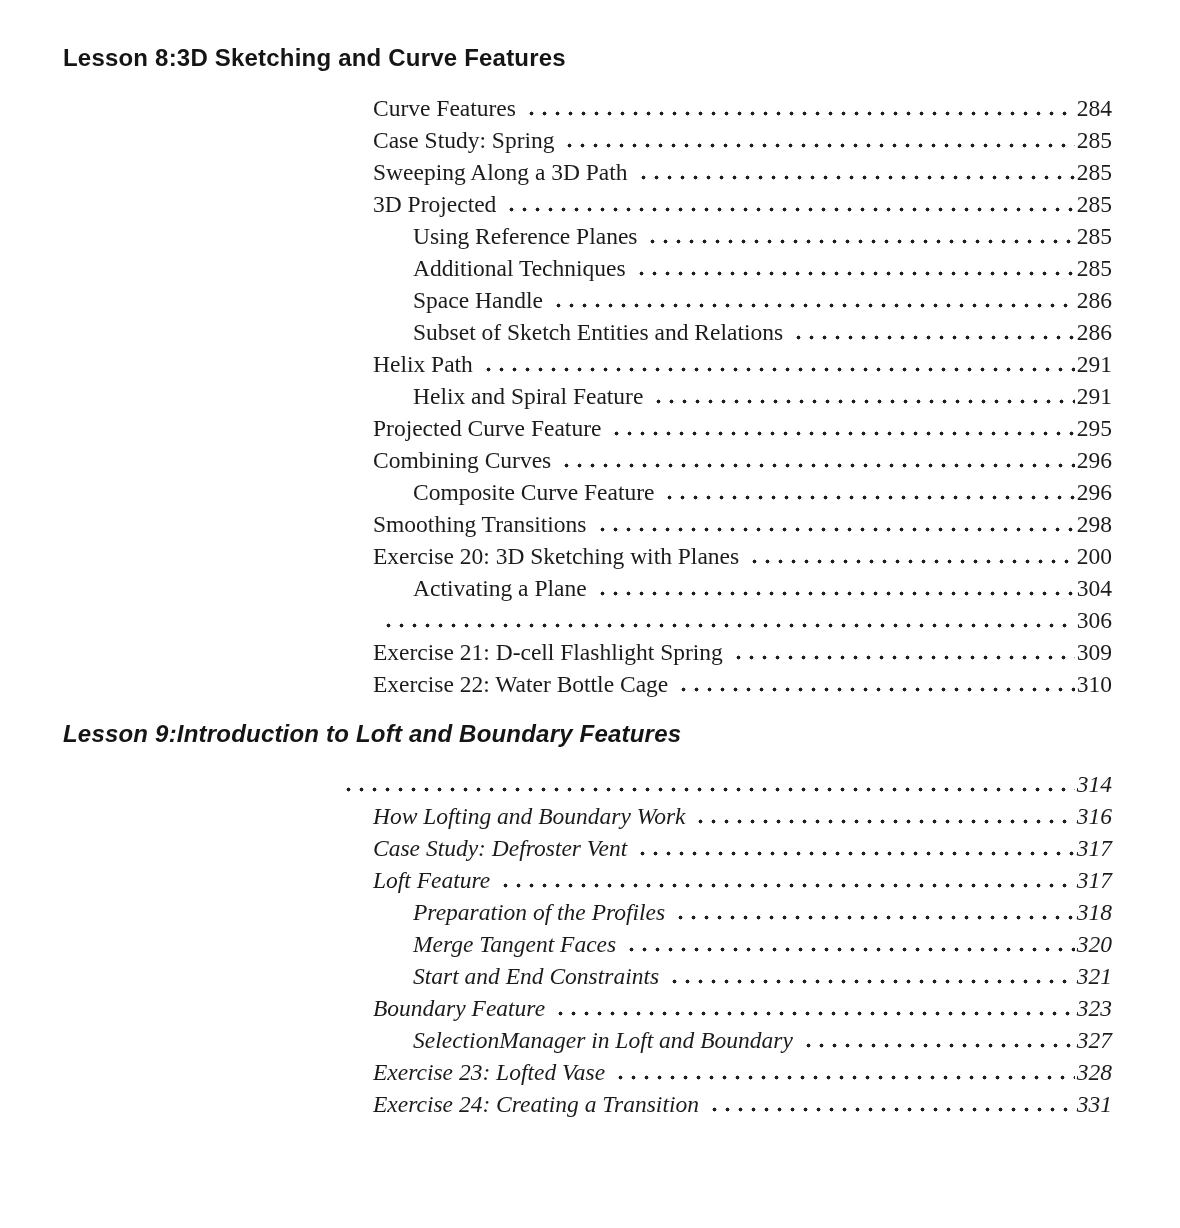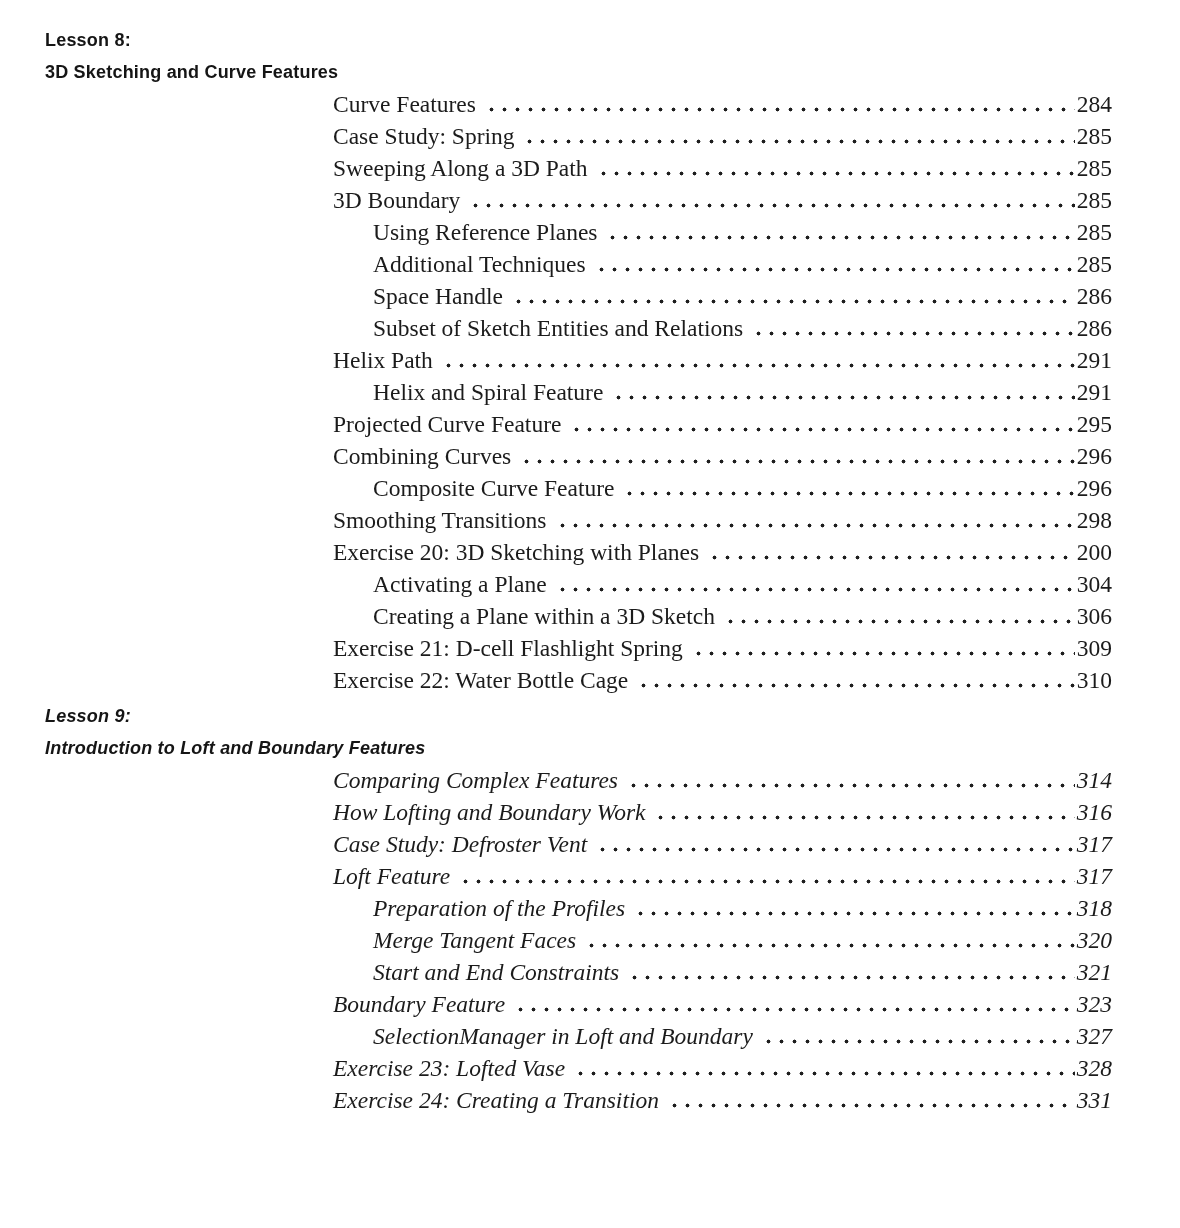--- a/index.html
+++ b/index.html
@@ -16,45 +16,45 @@
     color: #1b1b1b;
     font-family: "Liberation Serif", serif;
     padding: 24px 68px 0 45px;
     overflow: hidden;
   }
   .lesson-section + .lesson-section {
     margin-top: 4px;
     font-style: italic;
   }
   .lesson-heading {
-    margin: 0;
+    margin: 18px;
     display: flex;
-    flex-direction: column;
     font-family: "Liberation Sans", sans-serif;
     font-weight: bold;
-    font-size: 18px;
+    font-size: 24px;
     line-height: 32px;
     color: #151515;
     letter-spacing: 0.2px;
   }
   .entries {
     margin-left: 288px; 
   }
   .entry {
     display: flex;
     align-items: baseline;
     font-size: 23.5px;
     line-height: 32px;
     white-space: nowrap;
   }
   .entry.level-2 {
     padding-left: 40px;
   }
   .entry-title {
     flex: 0 0 auto;
+    margin-left: 40px;
   }
   .leader {
     flex: 1 1 auto;
     align-self: flex-end;
     height: 5px;
     margin: 0 2px 8px 9px;
     background-image: radial-gradient(circle, #1e1e1e 1.7px, transparent 2.2px);
     background-size: 13px 5px;
     background-repeat: repeat-x;
     background-position: left center;
@@ -86,21 +86,21 @@
     <span class="entry-page">285</span>
   </div>
 
   <div class="entry">
     <span class="entry-title">Sweeping Along a 3D Path</span>
     <span class="leader"></span>
     <span class="entry-page">285</span>
   </div>
 
   <div class="entry">
-    <span class="entry-title">3D Boundary</span>
+    <span class="entry-title">3D Projected</span>
     <span class="leader"></span>
     <span class="entry-page">285</span>
   </div>
 
   <div class="entry level-2">
     <span class="entry-title">Using Reference Planes</span>
     <span class="leader"></span>
     <span class="entry-page">285</span>
   </div>
 
@@ -165,21 +165,20 @@
     <span class="entry-page">200</span>
   </div>
 
   <div class="entry level-2">
     <span class="entry-title">Activating a Plane</span>
     <span class="leader"></span>
     <span class="entry-page">304</span>
   </div>
 
   <div class="entry level-2">
-    <span class="entry-title">Creating a Plane within a 3D Sketch</span>
     <span class="leader"></span>
     <span class="entry-page">306</span>
   </div>
 
   <div class="entry">
     <span class="entry-title">Exercise 21: D-cell Flashlight Spring</span>
     <span class="leader"></span>
     <span class="entry-page">309</span>
   </div>
 
@@ -191,21 +190,20 @@
 </div>
   </section>
 
   <section class="lesson-section">
     <h2 class="lesson-heading">
       <span class="lesson-label">Lesson 9:</span>
       <span class="lesson-title">Introduction to Loft and Boundary Features</span>
     </h2>
     <div class="entries">
   <div class="entry">
-    <span class="entry-title">Comparing Complex Features</span>
     <span class="leader"></span>
     <span class="entry-page">314</span>
   </div>
 
   <div class="entry">
     <span class="entry-title">How Lofting and Boundary Work</span>
     <span class="leader"></span>
     <span class="entry-page">316</span>
   </div>
 

